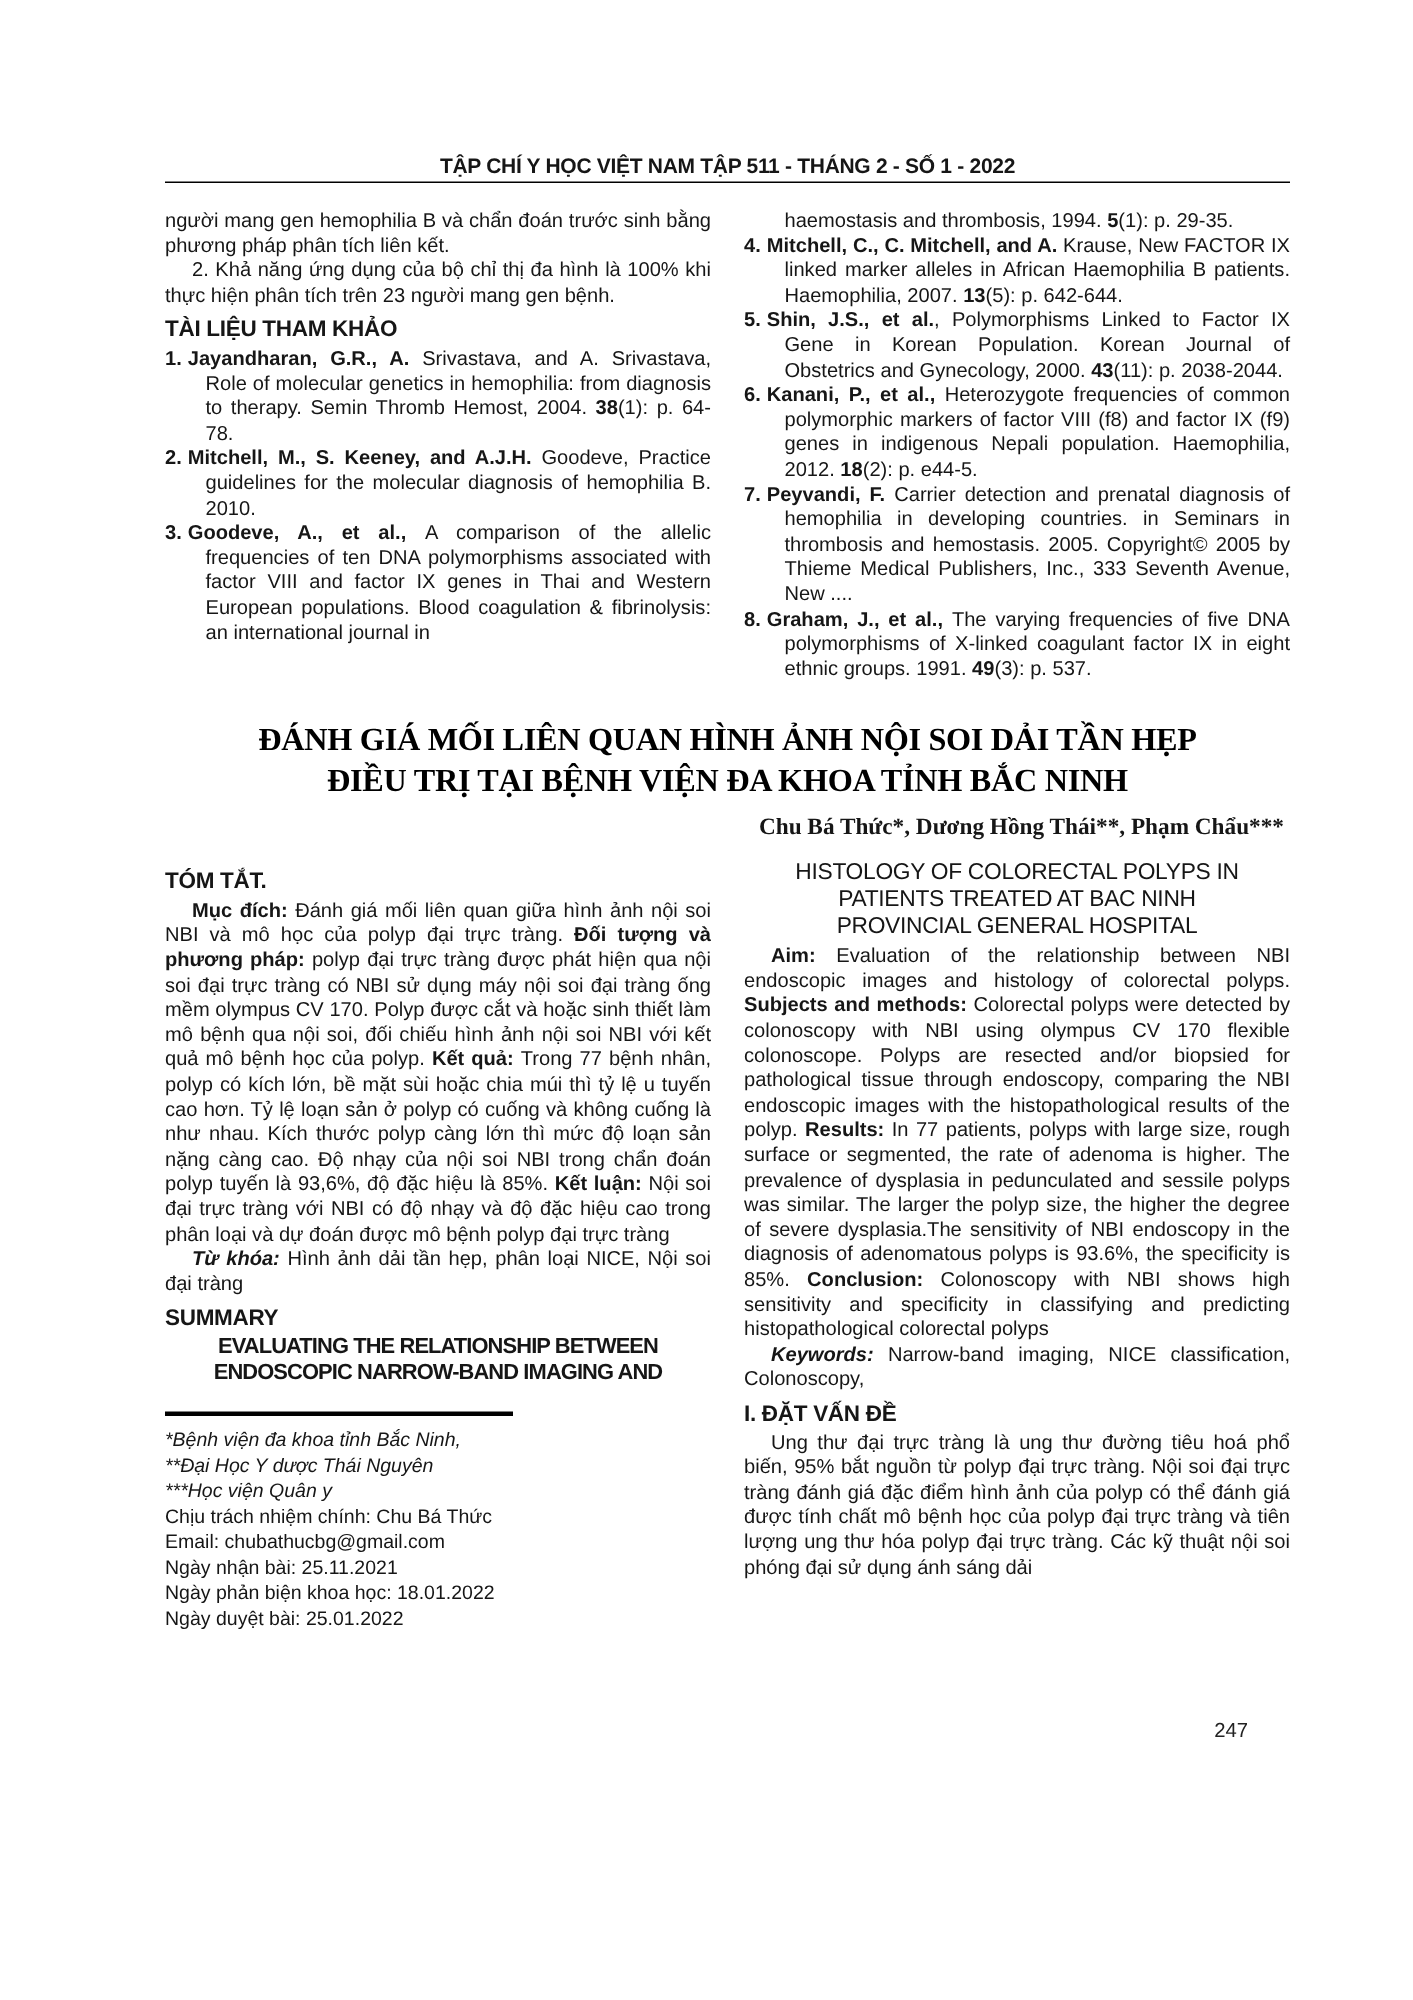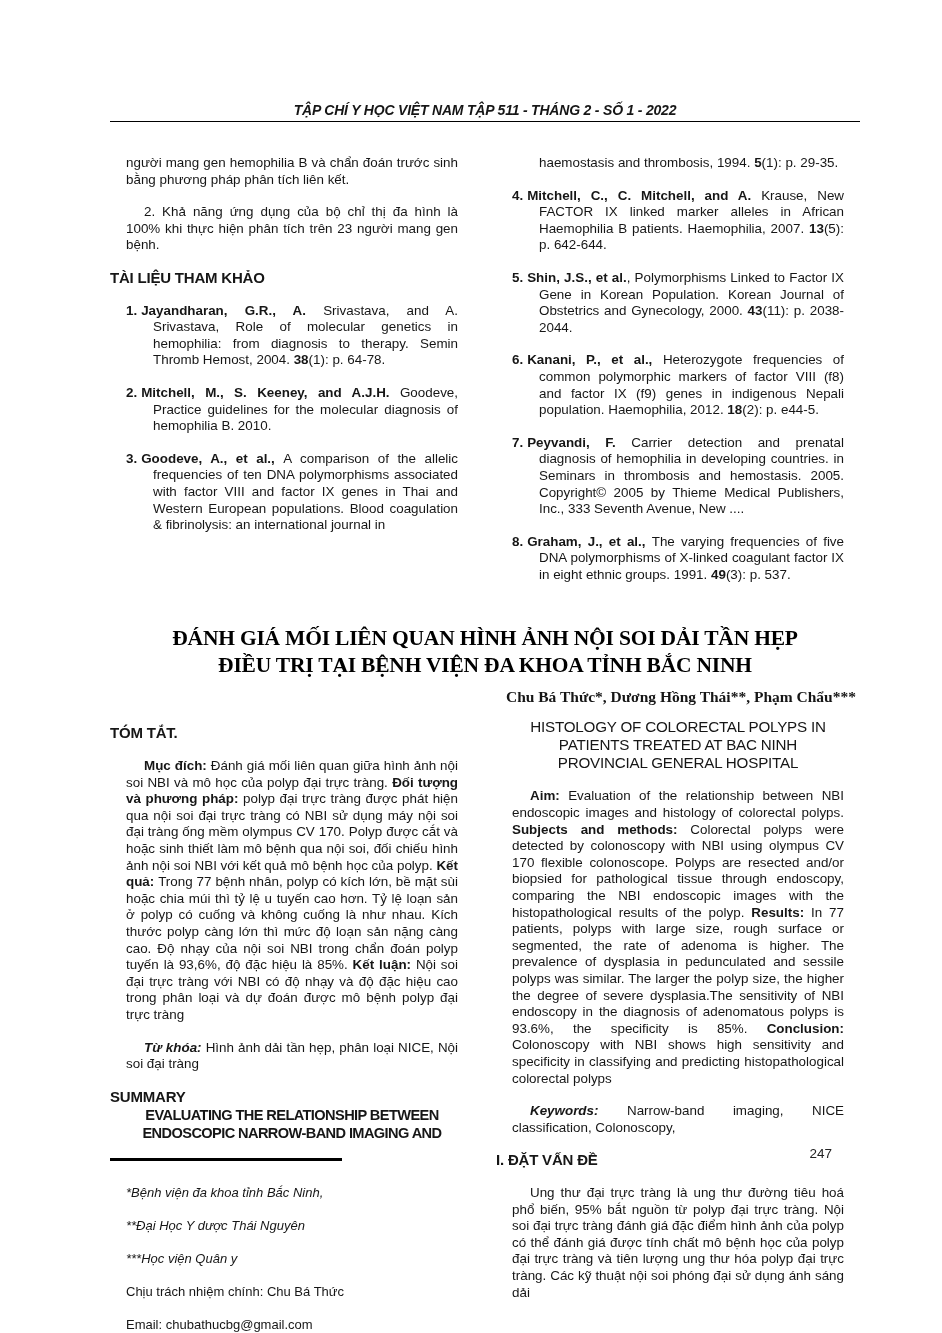--- a/index.html
+++ b/index.html
@@ -14,27 +14,26 @@
   }
   .content { padding: 102px 82px 0 110px; }
 
   .journal-header {
     text-align: center;
     font-weight: bold;
     font-size: 14px;
     letter-spacing: -0.2px;
     padding-bottom: 3px;
     border-bottom: 1.6px solid #000;
-    font-style: italic;
   }
 
   .cols { display: flex; gap: 22px; margin-top: 17px; }
   .col { width: 364px; font-size: 13.4px; line-height: 16.6px; text-align: justify; }
 
-  p { margin: 16px; }
+  p { margin: 0; }
   .indent { text-indent: 18px; }
   .hang { padding-left: 27px; text-indent: -27px; }
   .num { font-weight: bold; padding-right: 4px; }
   .cont { padding-left: 27px; }
 
   .sec-heading {
     font-weight: bold;
     font-size: 15px;
     text-align: left;
     text-indent: 0;
@@ -120,20 +119,21 @@
         <div>ENDOSCOPIC NARROW-BAND IMAGING AND</div>
       </div>
       <div class="fn-sep"></div>
       <div class="footnotes">
         <p class="aff">*Bệnh viện đa khoa tỉnh Bắc Ninh,</p>
         <p class="aff">**Đại Học Y dược Thái Nguyên</p>
         <p class="aff">***Học viện Quân y</p>
         <p>Chịu trách nhiệm chính: Chu Bá Thức</p>
         <p>Email: chubathucbg@gmail.com</p>
         <p>Ngày nhận bài: 25.11.2021</p>
+        <p>Ngày phản biện khoa học: 18.01.2022</p>
         <p>Ngày duyệt bài: 25.01.2022</p>
       </div>
     </div>
     <div class="col">
       <div class="center en-title-right">
         <div>HISTOLOGY OF COLORECTAL POLYPS IN</div>
         <div>PATIENTS TREATED AT BAC NINH</div>
         <div>PROVINCIAL GENERAL HOSPITAL</div>
       </div>
       <p class="indent"><span style="font-weight: bold;">Aim: </span><span>Evaluation of the relationship between NBI endoscopic images and histology of colorectal polyps. </span><span style="font-weight: bold;">Subjects and methods: </span><span>Colorectal polyps were detected by colonoscopy with NBI using olympus CV 170 flexible colonoscope. Polyps are resected and/or biopsied for pathological tissue through endoscopy, comparing the NBI endoscopic images with the histopathological results of the polyp. </span><span style="font-weight: bold;">Results: </span><span>In 77 patients, polyps with large size, rough surface or segmented, the rate of adenoma is higher. The prevalence of dysplasia in pedunculated and sessile polyps was similar. The larger the polyp size, the higher the degree of severe dysplasia.The sensitivity of NBI endoscopy in the diagnosis of adenomatous polyps is 93.6%, the specificity is 85%. </span><span style="font-weight: bold;">Conclusion: </span><span>Colonoscopy with NBI shows high sensitivity and specificity in classifying and predicting histopathological colorectal polyps</span></p>

